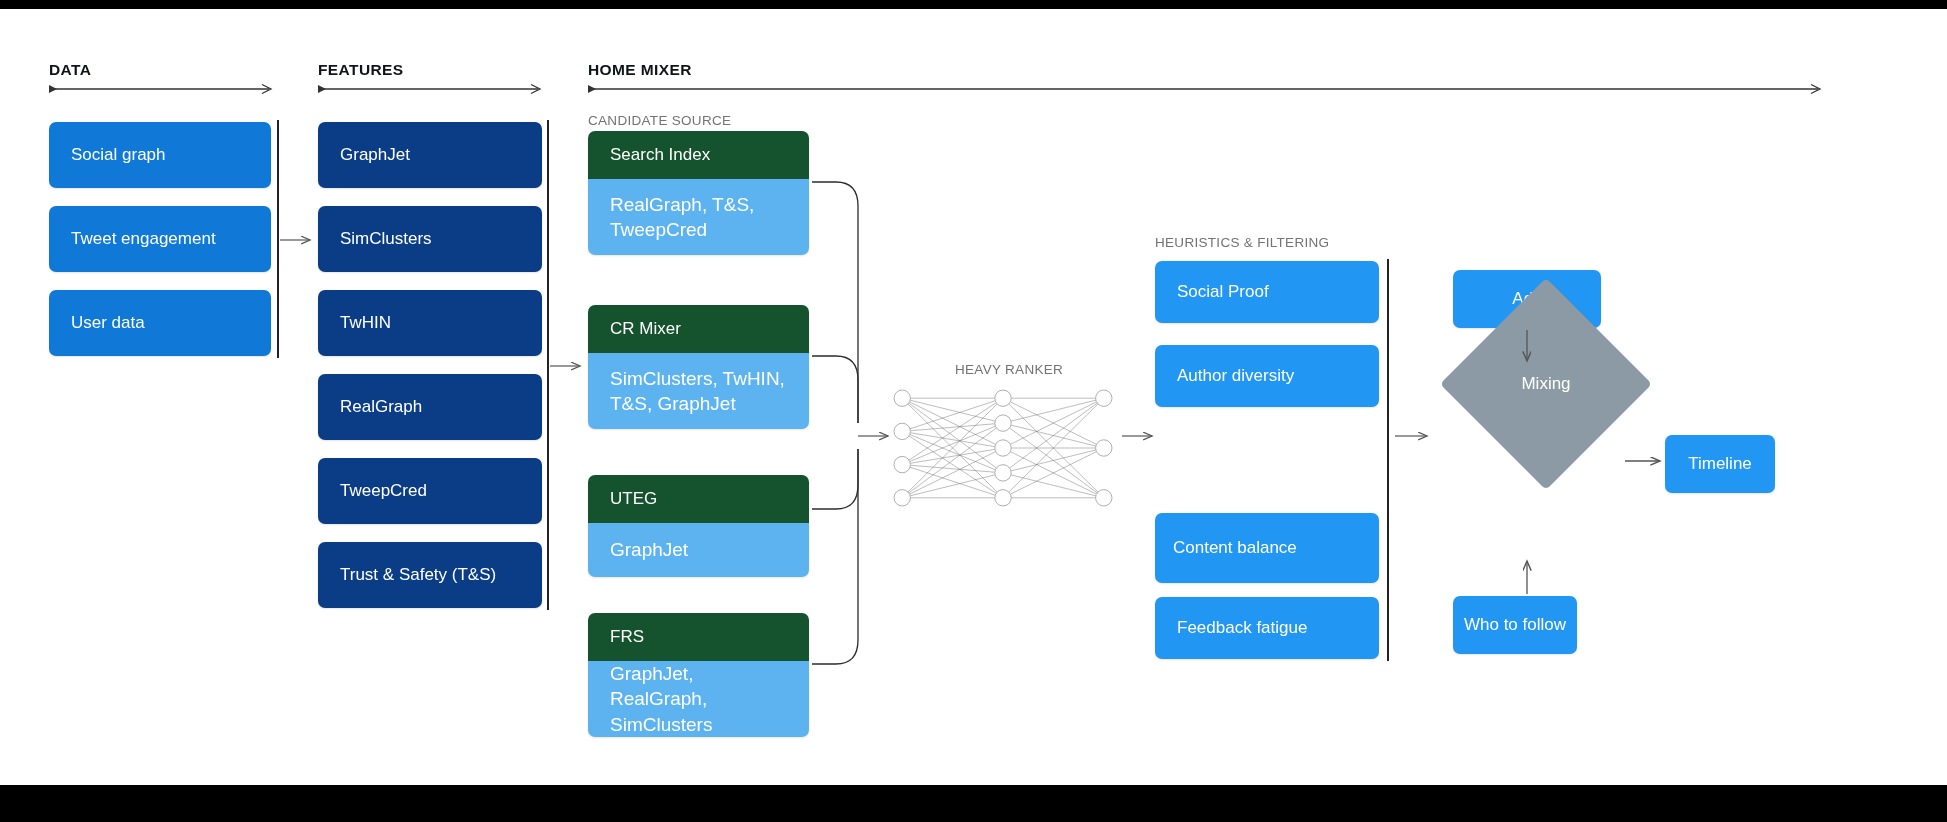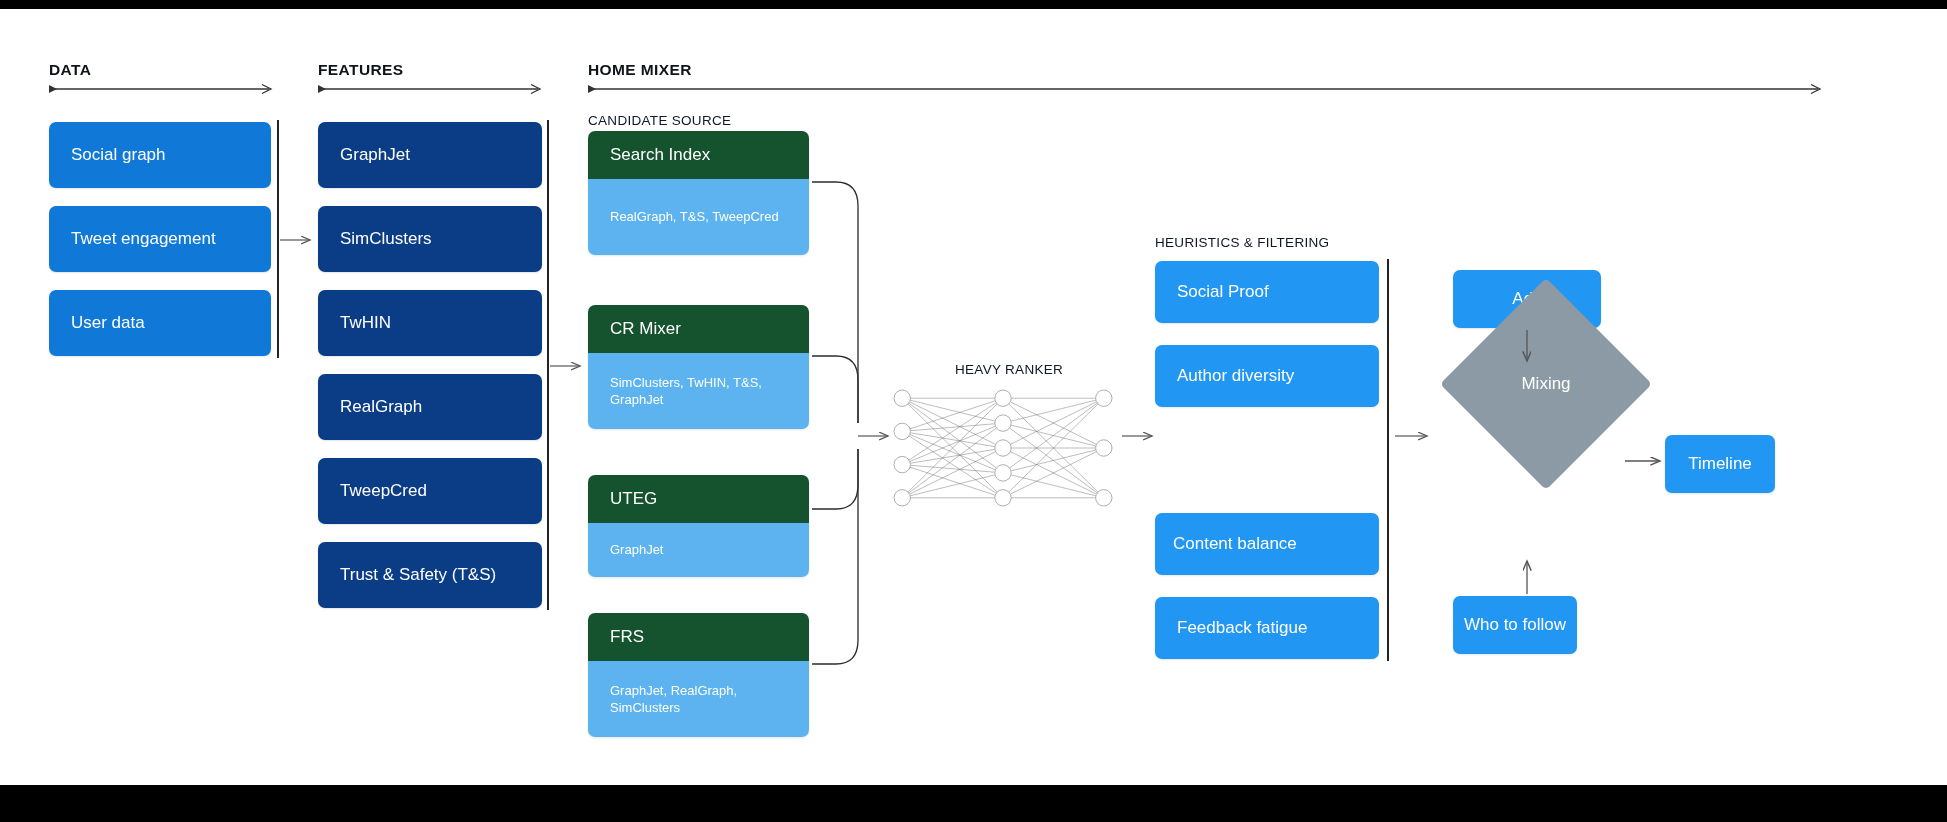--- a/index.html
+++ b/index.html
@@ -37,21 +37,21 @@
   }
   .sec-rule {
     position: absolute;
     height: 12px;
   }
   .sec-rule svg { display: block; overflow: visible; }
   .sub-head {
     position: absolute;
     font-size: 13.5px;
     letter-spacing: 0.3px;
-    color: #0f172a;
+    color: #737373;
     white-space: nowrap;
   }
   
   .box {
     position: absolute;
     border-radius: 7px;
     display: flex;
     align-items: center;
     color: #fff;
     font-size: 17px;
@@ -75,21 +75,21 @@
     background: #14532d;
     color: #fff;
     font-size: 17px;
     padding: 0 22px;
     display: flex; align-items: center;
     height: 48px;
   }
   .cs-body {
     background: #5cb3f0;
     color: #fff;
-    font-size: 13px;
+    font-size: 19px;
     padding: 0 22px;
     display: flex; align-items: center;
     line-height: 1.32;
   }
   
   .vrule {
     position: absolute;
     width: 1.6px;
     background: #222;
   }
@@ -208,21 +208,21 @@
       <div class="cs-head">FRS</div>
       <div class="cs-body" style="height:76px;">GraphJet, RealGraph, SimClusters</div>
     </div>
 
     <div class="box box-heur" style="left:1155px; top:252px; width:224px; height:62px;">
       <span>Social Proof</span>
     </div>
     <div class="box box-heur" style="left:1155px; top:336px; width:224px; height:62px;">
       <span>Author diversity</span>
     </div>
-    <div class="box box-heur" style="left:1155px; top:504px; width:224px; height:62px;padding-left:18px;">
+    <div class="box box-heur" style="left:1155px; top:504px; width:224px; height:70px;padding-left:18px;">
       <span>Content balance</span>
     </div>
     <div class="box box-heur" style="left:1155px; top:588px; width:224px; height:62px;">
       <span>Feedback fatigue</span>
     </div>
 
     <div class="vrule" style="left:1387px; top:250px; height:402px;"></div>
 
     <div class="box box-plain" style="left:1453px; top:261px; width:148px; height:58px;">
       <span>Ads</span>

